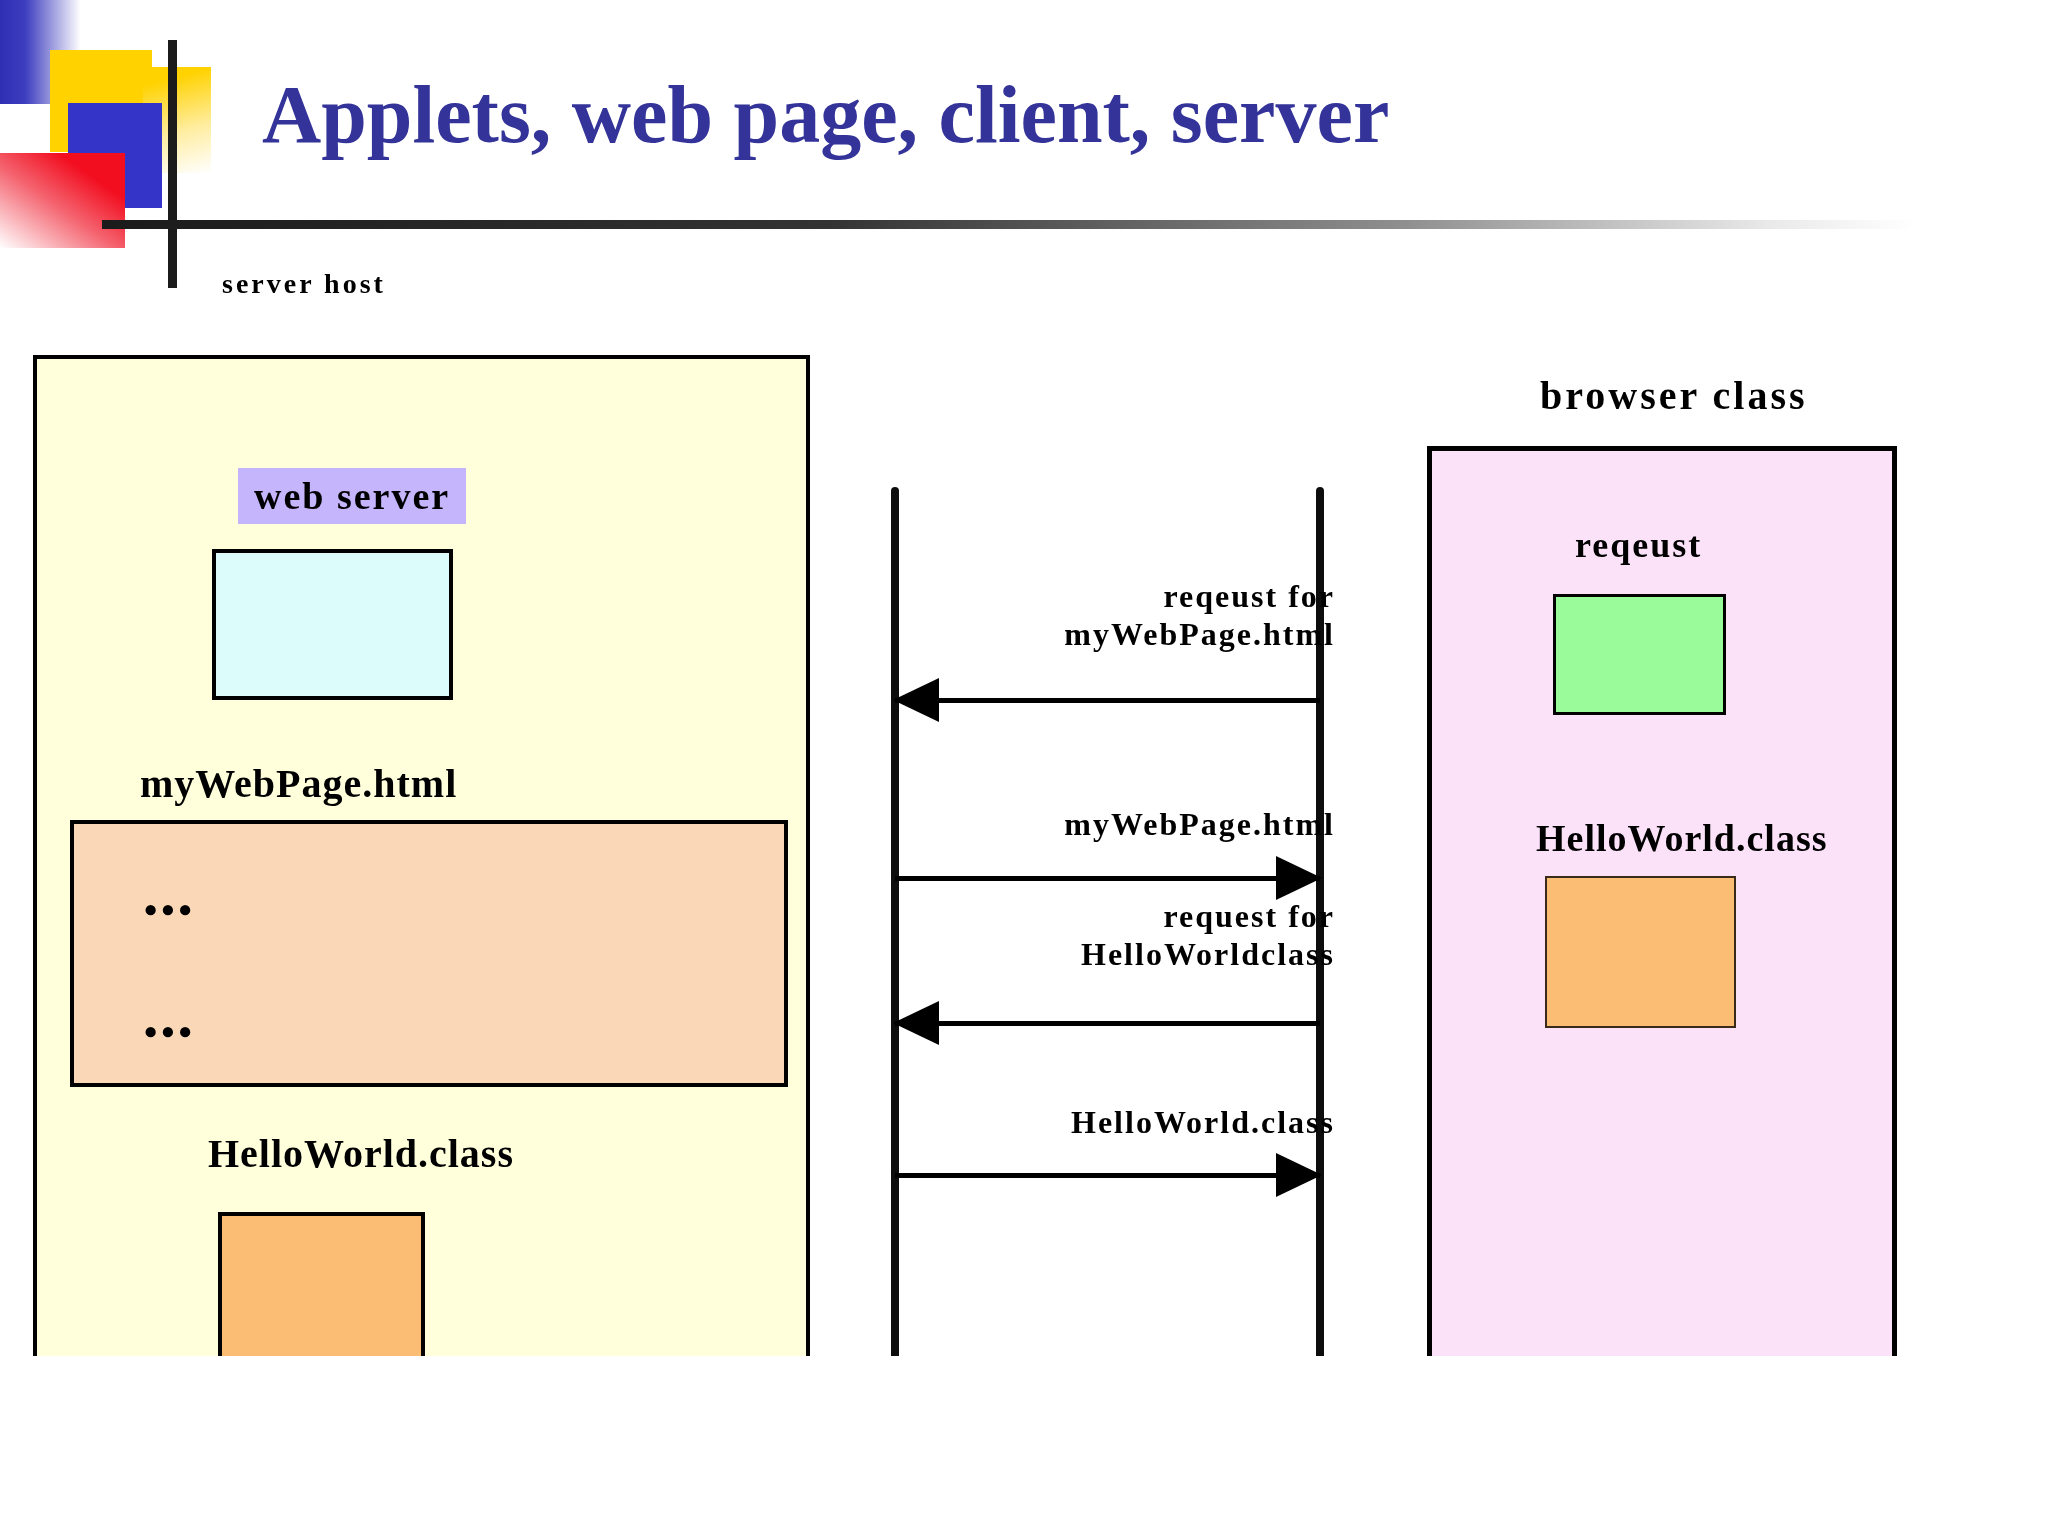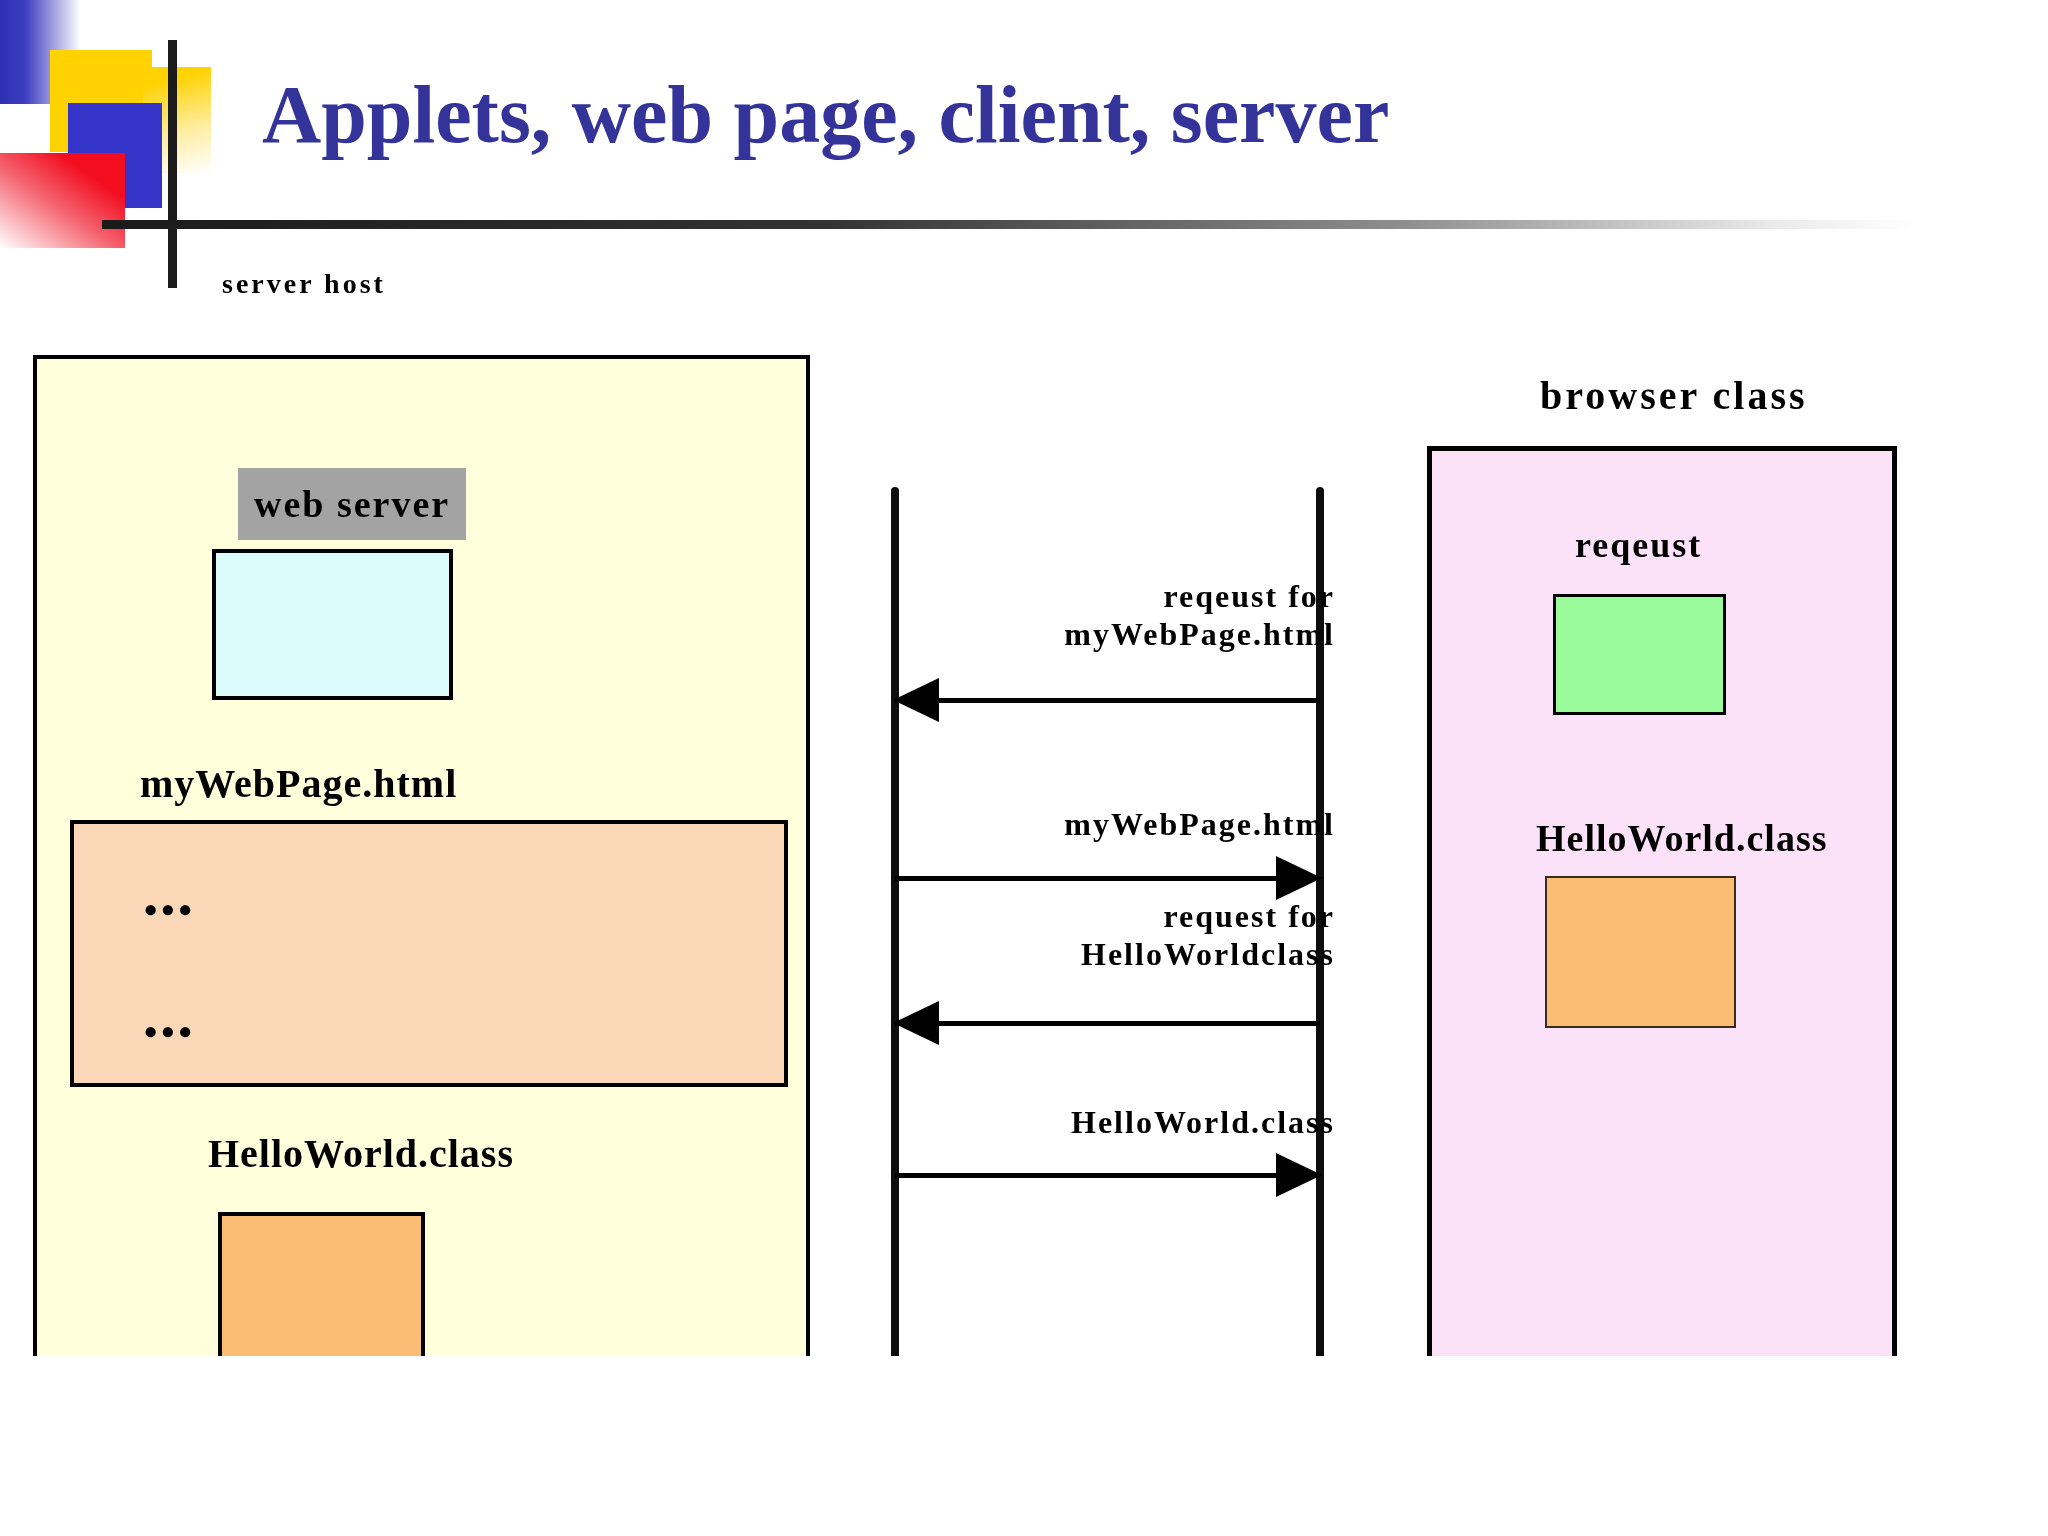--- a/index.html
+++ b/index.html
@@ -24,21 +24,21 @@
   .page-title{position:absolute;left:262px;top:68px;font-size:82px;font-weight:bold;
      color:#333399;white-space:nowrap;}
 
   
   .lbl{position:absolute;color:#000;font-weight:bold;white-space:nowrap;letter-spacing:1px;}
   .box{position:absolute;box-sizing:border-box;border:4px solid #000;}
 
   .server-host-label{left:222px;top:268px;font-size:28px;letter-spacing:3px;}
   .server-box{left:33px;top:355px;width:777px;height:1088px;background:#ffffdc;}
 
-  .web-server-label{left:238px;top:468px;font-size:38px;background:#a3a3a3;padding:14px 16px;letter-spacing:2px;}
+  .web-server-label{left:238px;top:468px;font-size:38px;background:#c4b5fd;padding:6px 16px;letter-spacing:2px;}
   .web-server-box{left:212px;top:549px;width:241px;height:151px;background:#dcfcfc;}
 
   .webpage-label{left:140px;top:760px;font-size:40px;letter-spacing:1px;}
   .webpage-box{left:70px;top:820px;width:718px;height:267px;background:#fad8b7;}
   .dots{position:absolute;font-weight:bold;font-size:38px;letter-spacing:4px;color:#000;}
   .dots-top{left:144px;top:888px;}
   .dots-bottom{left:144px;top:1010px;}
   .webpage-code{left:74px;top:952px;font-size:39px;letter-spacing:0.5px;}
 
   .class-label-server{left:208px;top:1130px;font-size:40px;}

